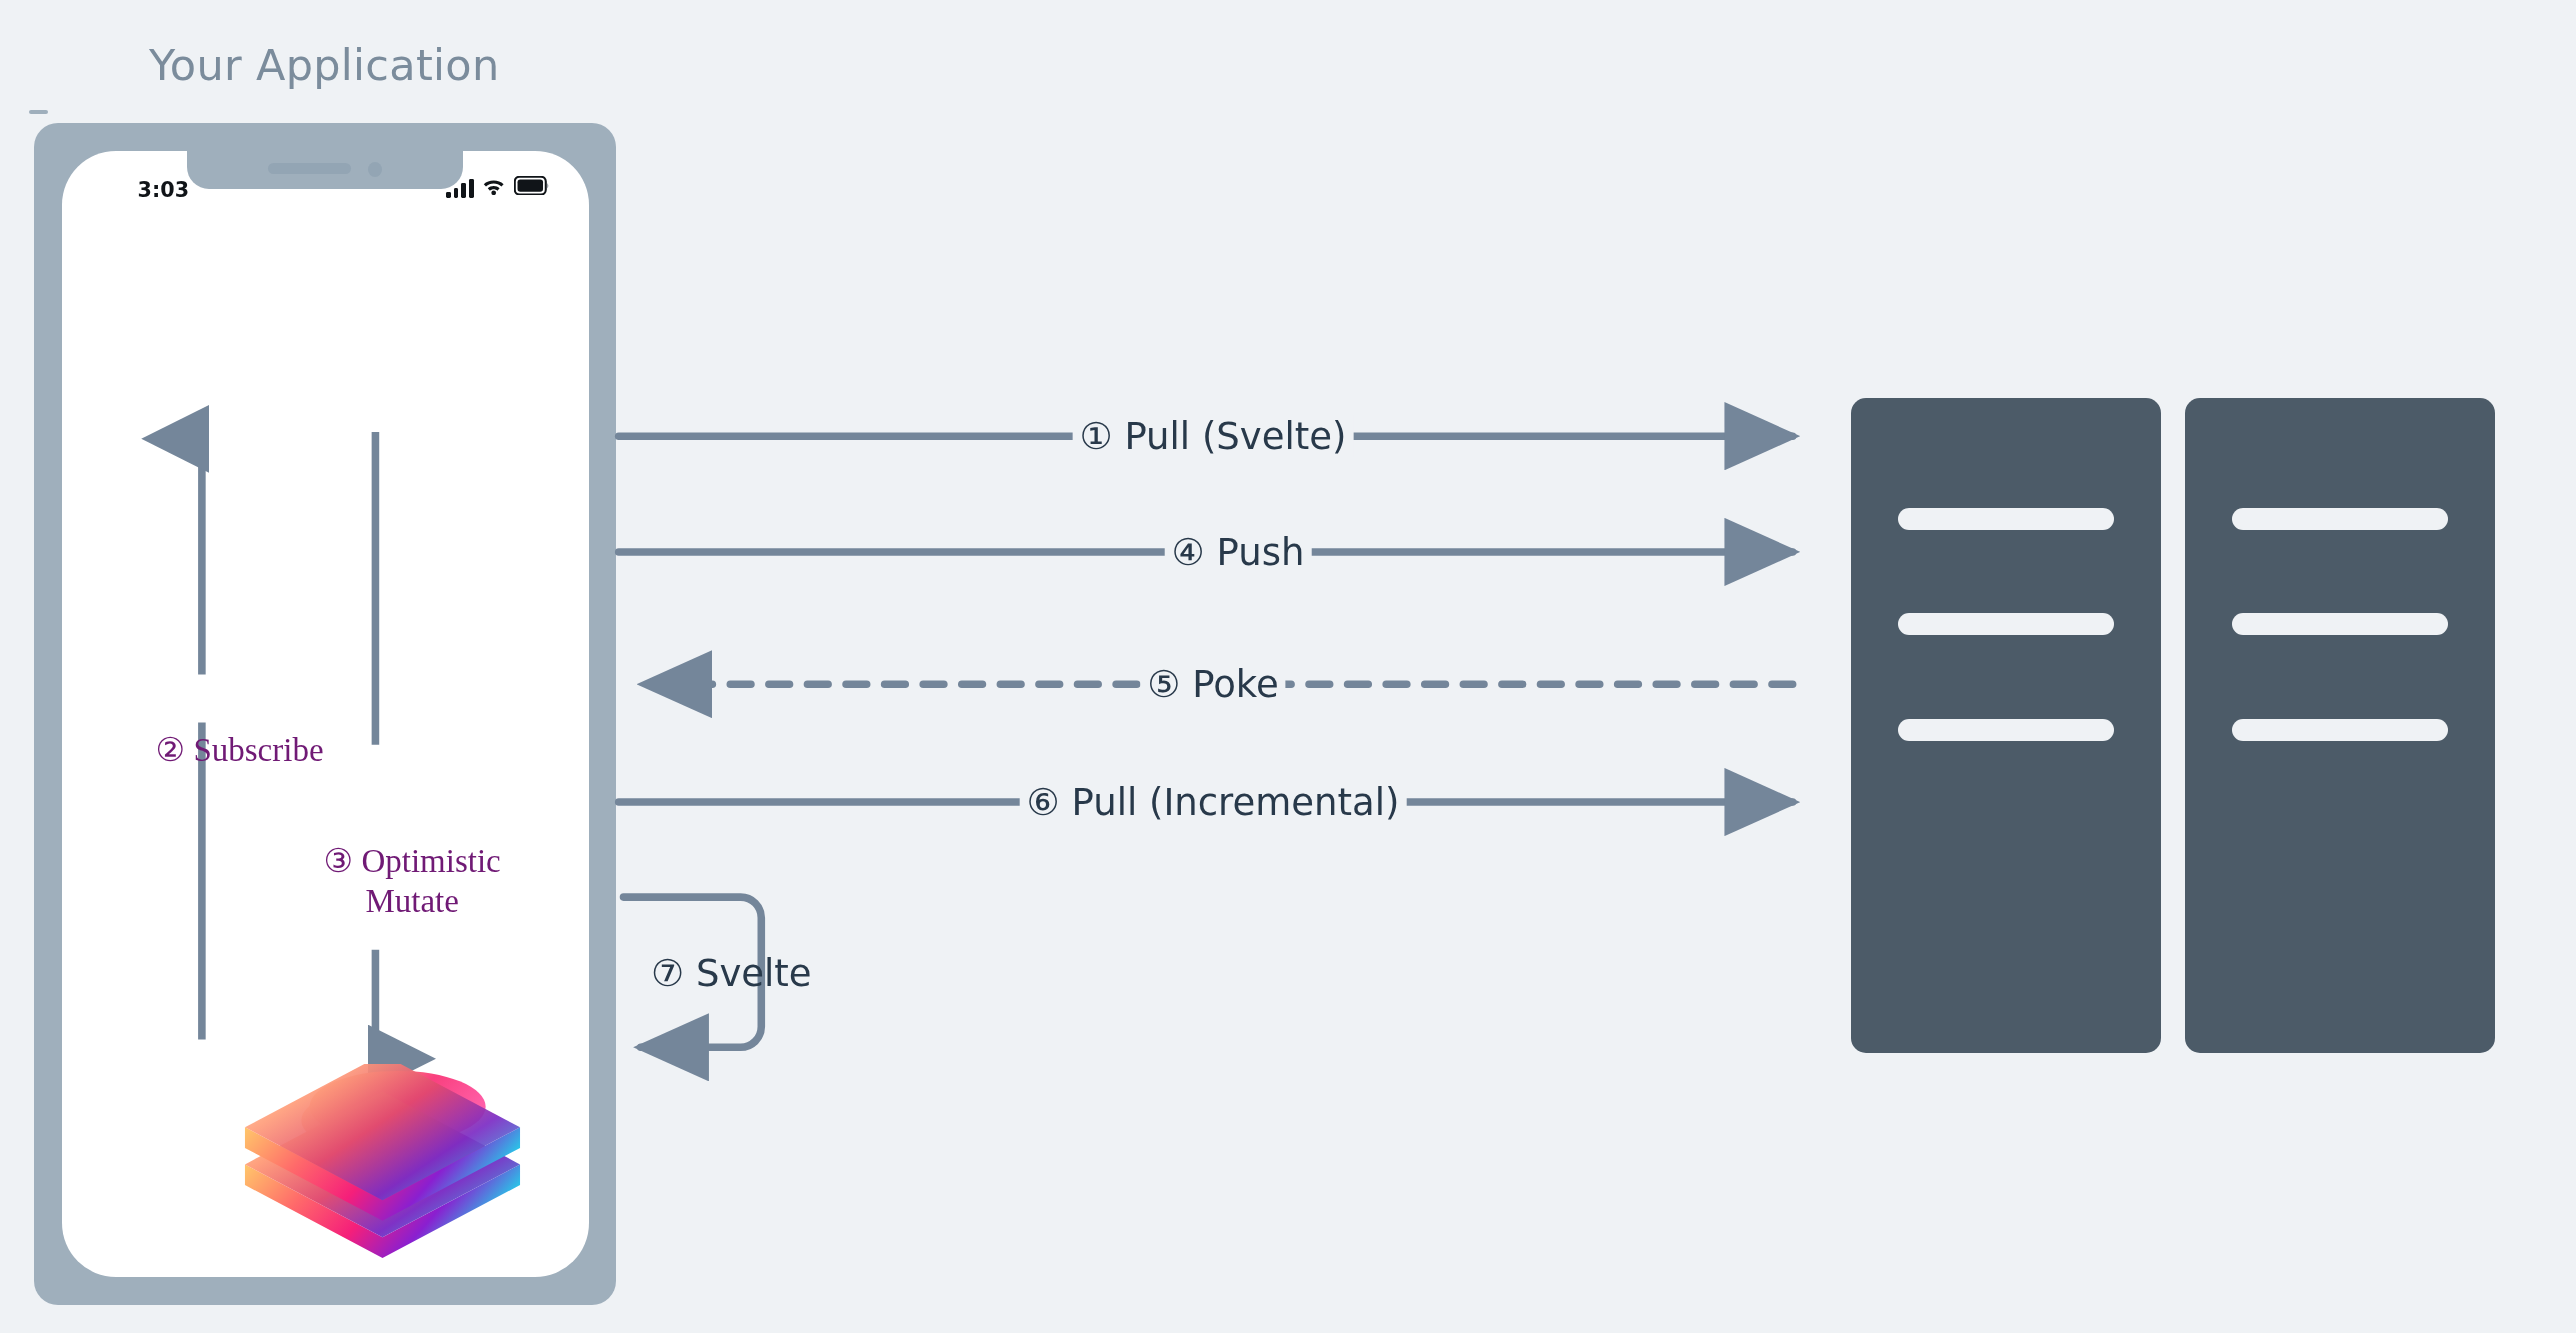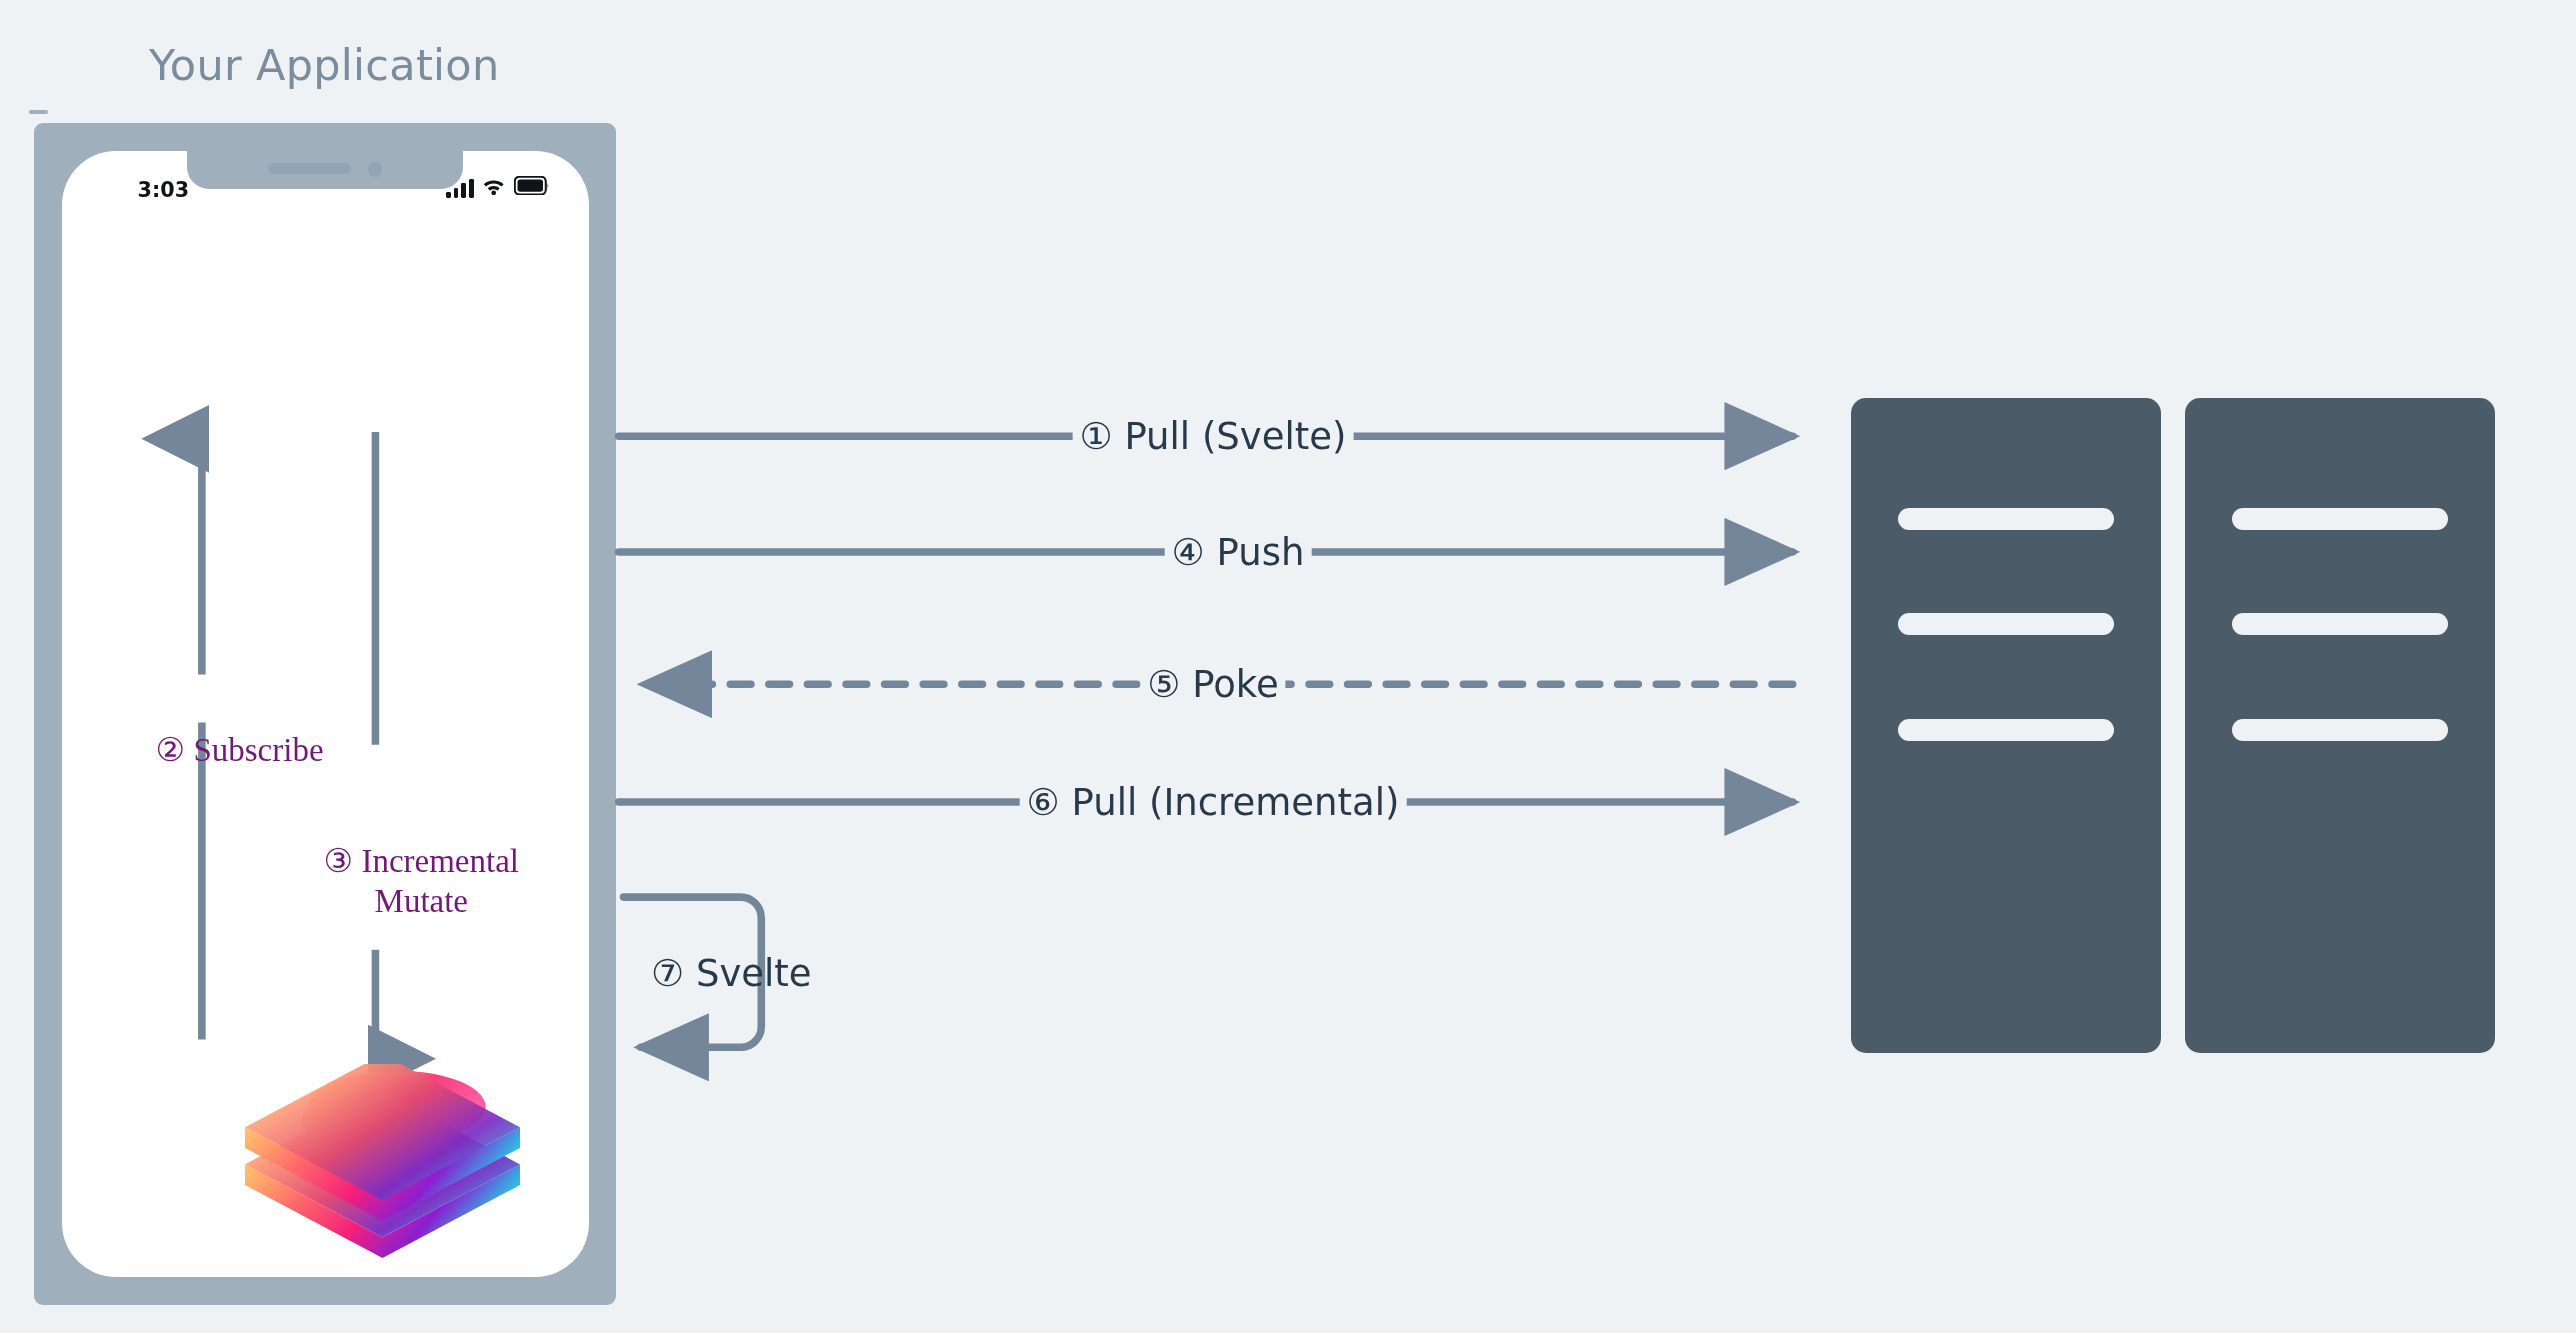--- a/index.html
+++ b/index.html
@@ -37,21 +37,21 @@
     background: #9fafbc;
     border-radius: 2.1px;
   }
 
   
   #phone {
     position: absolute;
     left: 34px; top: 123px;
     width: 582px; height: 1182px;
     background: #9fafbc;
-    border-radius: 9px;
+    border-radius: 24px;
   }
   #phone-screen {
     position: absolute;
     left: 27.6px; top: 27.6px;
     width: 527px; height: 1126px;
     background: #ffffff;
     border-radius: 54px;
     overflow: hidden;
   }
   #notch {
@@ -248,21 +248,21 @@
 
         <line x1="203" y1="760" x2="203" y2="418" stroke="#74869a" stroke-width="11" marker-end="url(#mk-up)"></line>
         <line x1="203" y1="1290" x2="203" y2="830" stroke="#74869a" stroke-width="11"></line>
 
         <line x1="455" y1="408" x2="455" y2="862" stroke="#74869a" stroke-width="11"></line>
         <line x1="455" y1="1160" x2="455" y2="1318" stroke="#74869a" stroke-width="11" marker-end="url(#mk-down)"></line>
       </svg>
 
       <div id="lbl-subscribe" class="flow-label">② Subscribe</div>
       <div id="lbl-mutate" class="flow-label">
-        <div>③ Incremental</div>
+        <div>③ Optimistic</div>
         <div style="">Mutate</div>
       </div>
 
       <svg id="replicache-logo" viewBox="0 0 420 285">
         <defs>
           <linearGradient id="gBlob" x1="0" y1="0" x2="1" y2="0.45">
             <stop offset="0%" stop-color="#ffd9a0"></stop>
             <stop offset="30%" stop-color="#ff9d7a"></stop>
             <stop offset="62%" stop-color="#f9407e"></stop>
             <stop offset="100%" stop-color="#ff5fa8"></stop>

